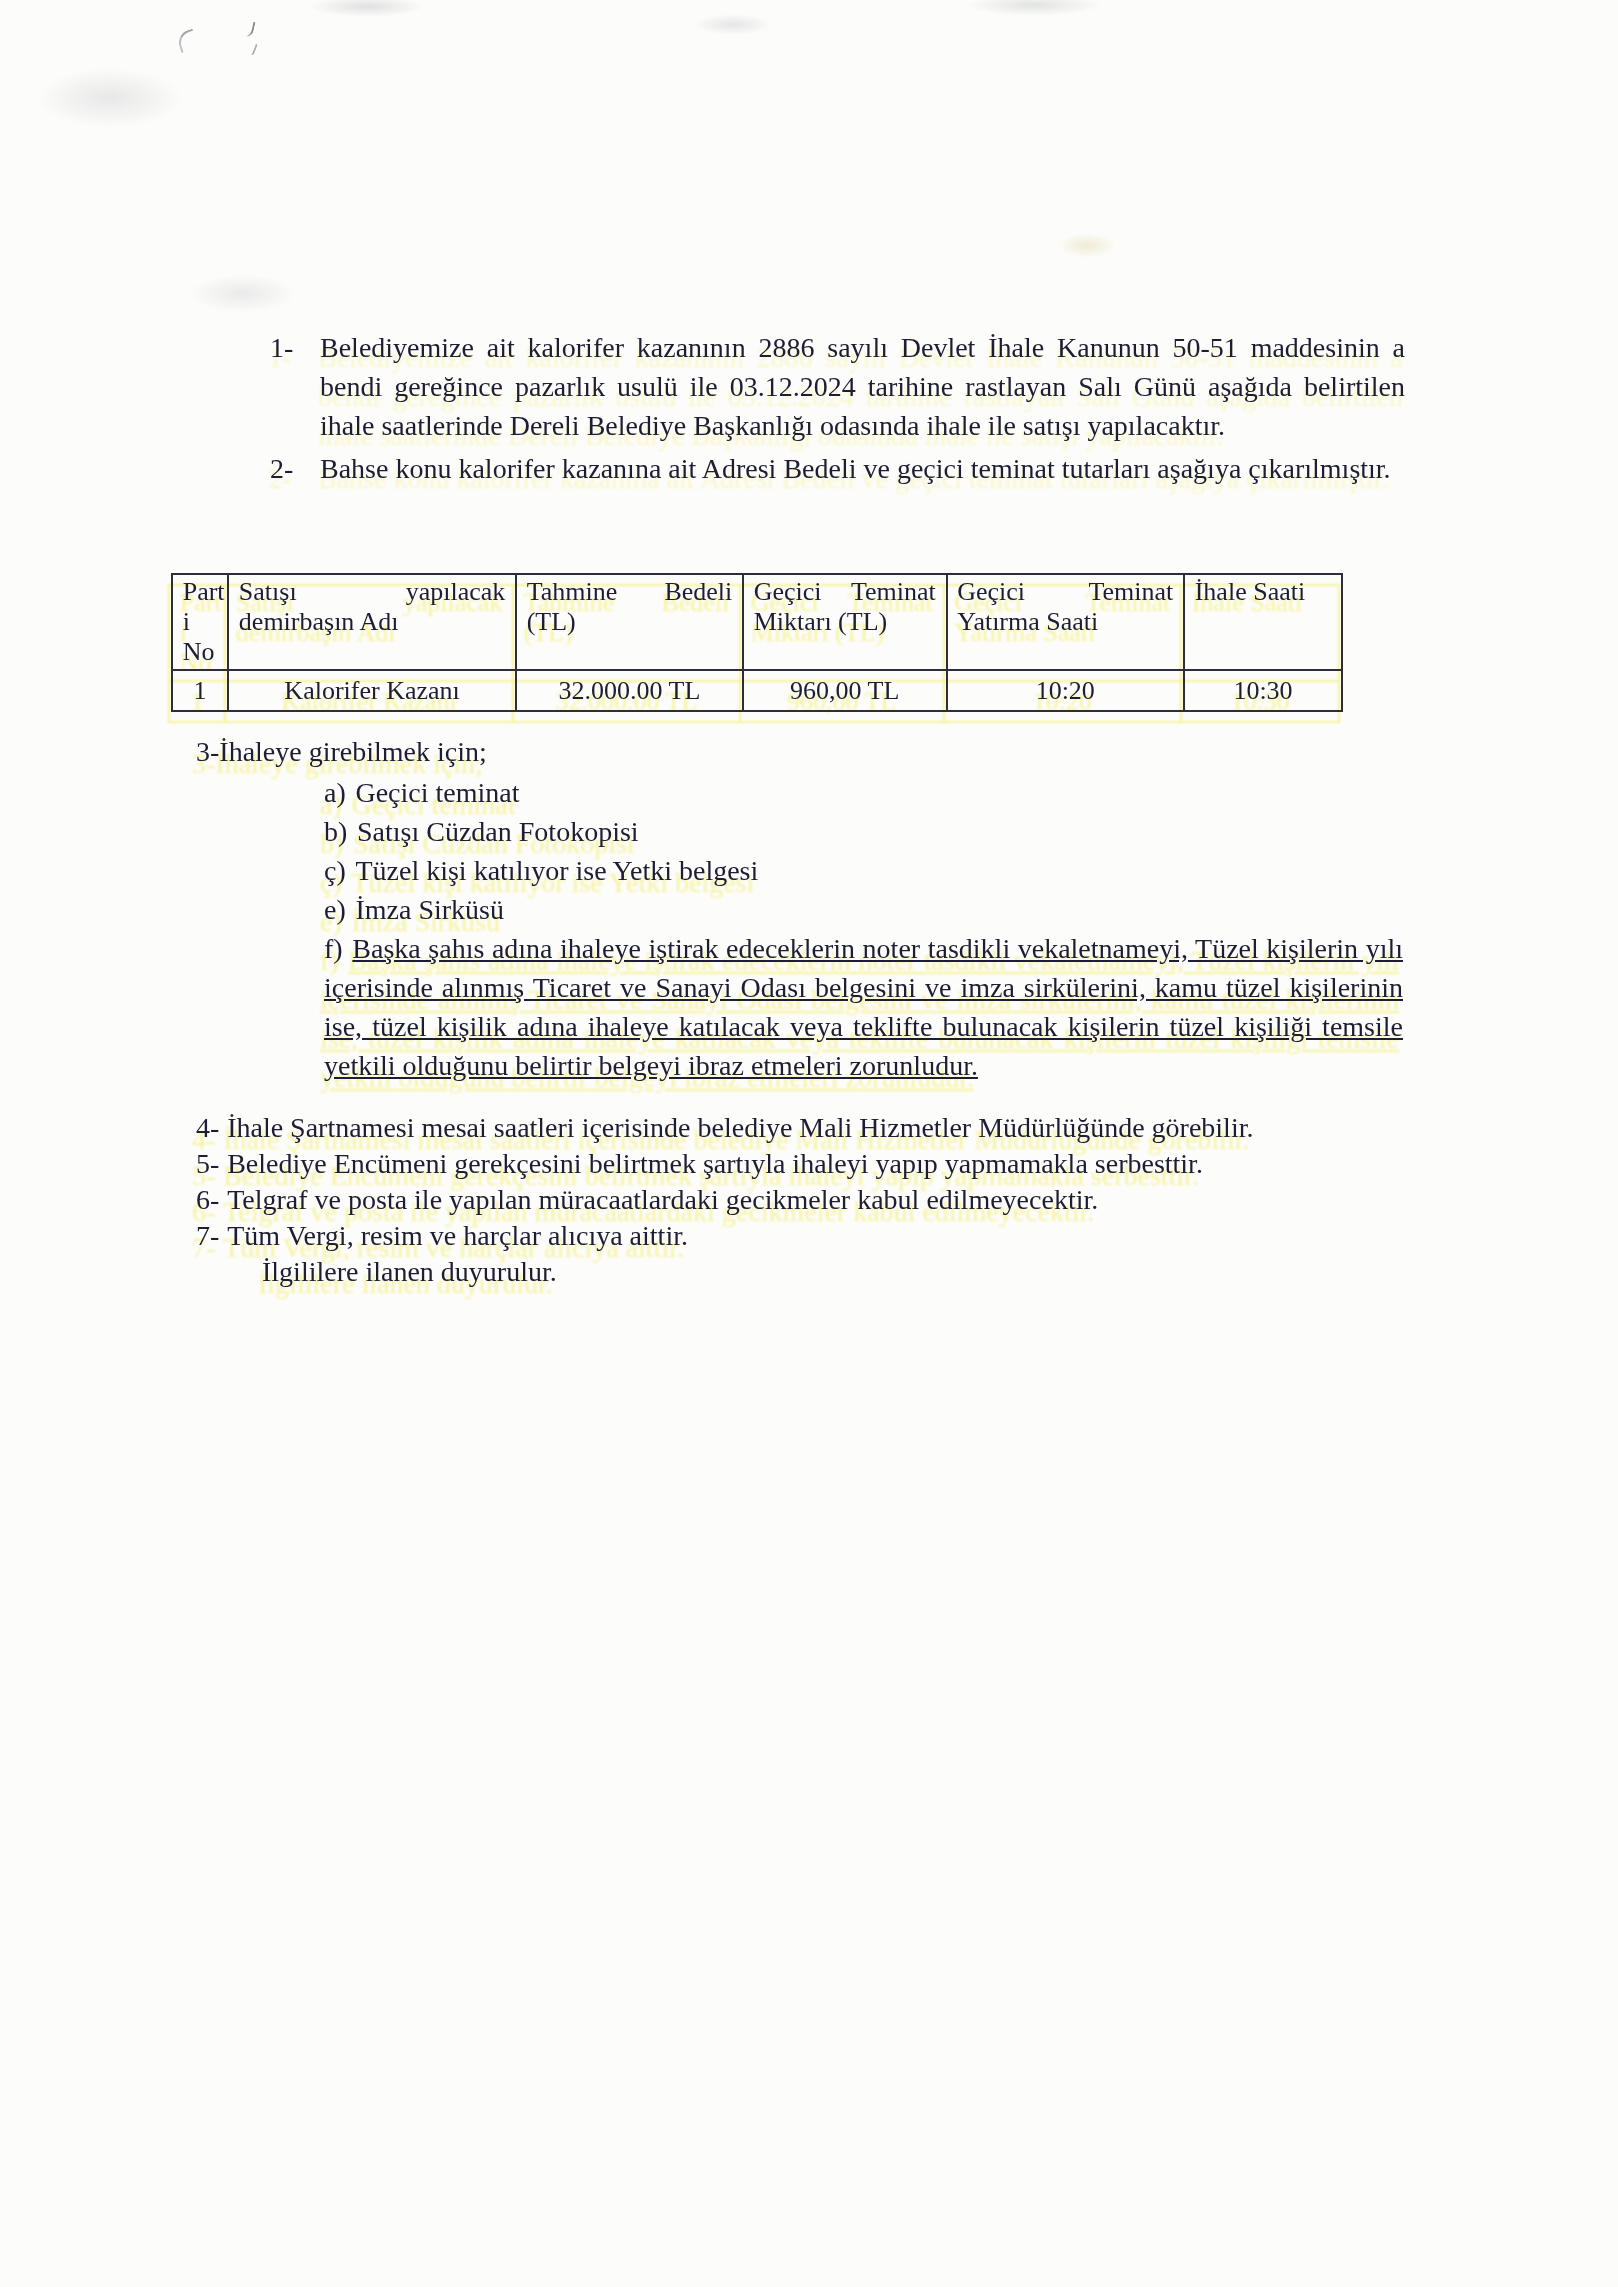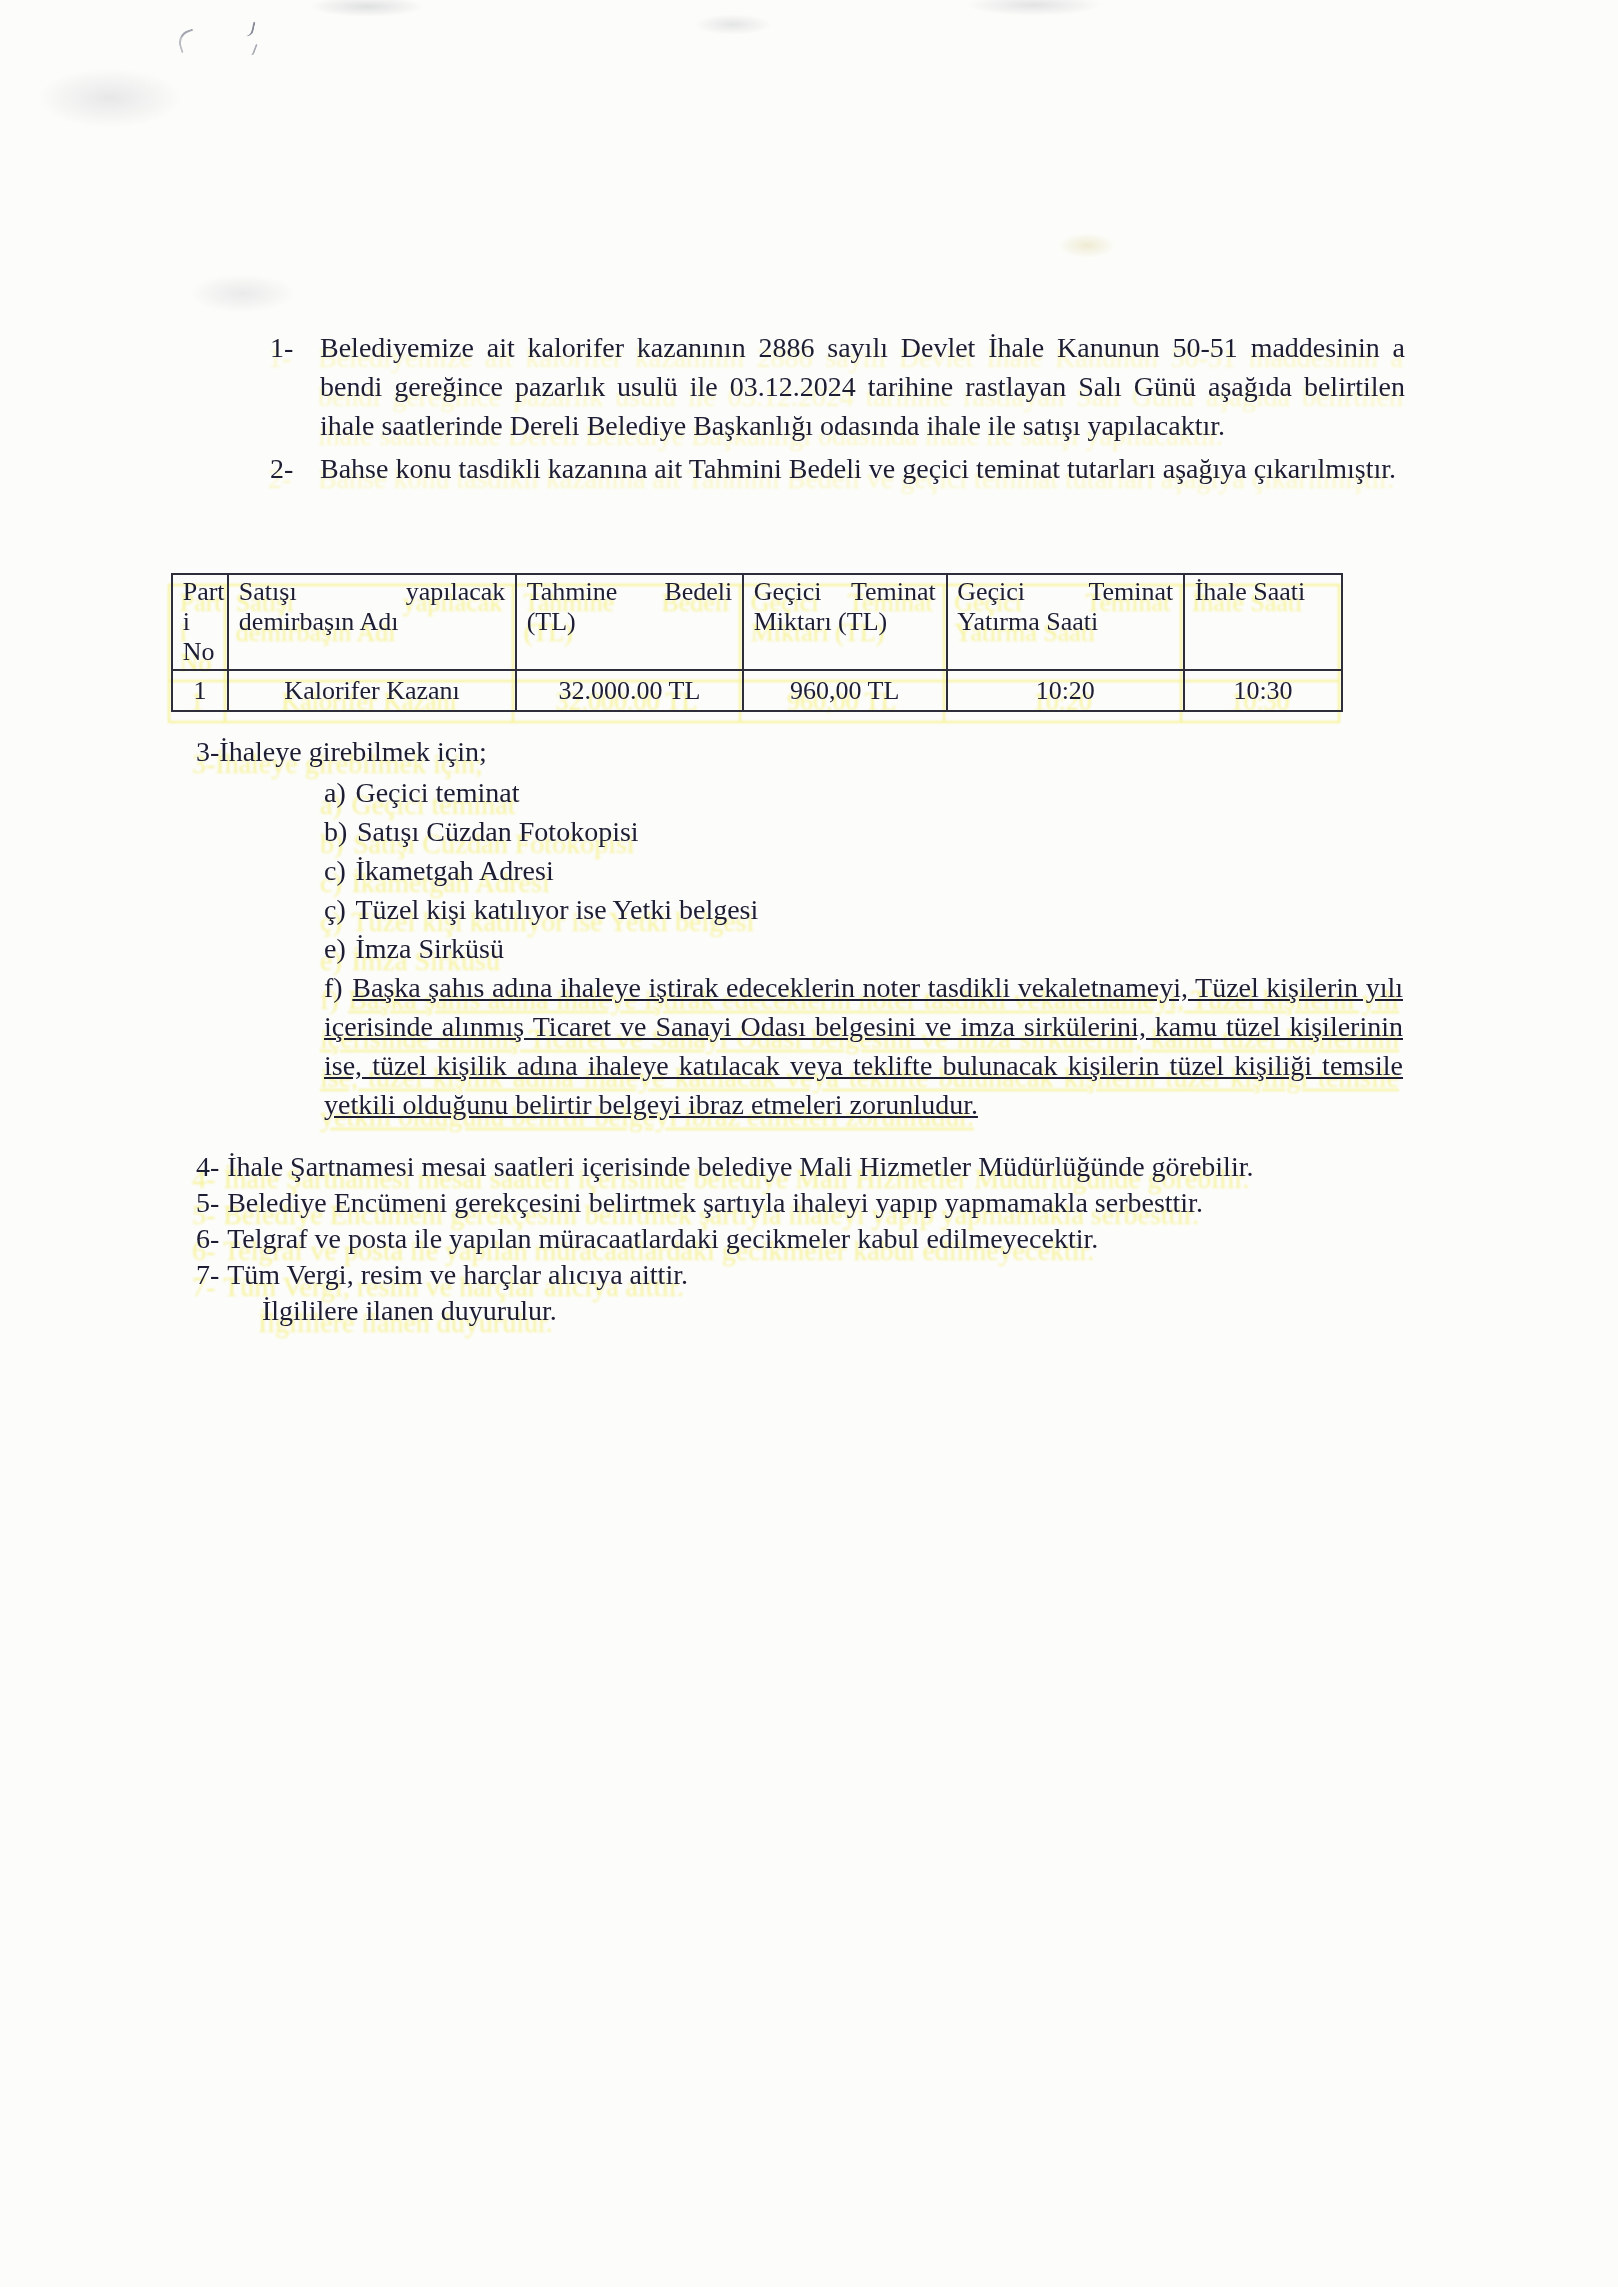--- a/index.html
+++ b/index.html
@@ -91,21 +91,21 @@
   <div class="mark2b"></div>
 
 
   <div class="paras">
     <div class="num-item">
       <span class="mk">1-</span>
       <span class="tx">Belediyemize ait kalorifer kazanının 2886 sayılı Devlet İhale Kanunun 50-51 maddesinin a bendi gereğince pazarlık usulü ile 03.12.2024 tarihine rastlayan Salı Günü aşağıda belirtilen ihale saatlerinde Dereli Belediye Başkanlığı odasında ihale ile satışı yapılacaktır.</span>
     </div>
     <div class="num-item">
       <span class="mk">2-</span>
-      <span class="tx">Bahse konu tasdikli kazanına ait Tahmini Bedeli ve geçici teminat tutarları aşağıya çıkarılmıştır.</span>
+      <span class="tx">Bahse konu kalorifer kazanına ait Adresi Bedeli ve geçici teminat tutarları aşağıya çıkarılmıştır.</span>
     </div>
   </div>
 
   <div class="tablewrap">
     <table>
       <colgroup>
         <col class="c0">
           <col class="c1">
           <col class="c2">
           <col class="c3">
@@ -154,23 +154,20 @@
   <div class="sec3">
     <div class="sec3-heading">3-İhaleye girebilmek için;</div>
 
     <div class="req">
       <span class="mk">a)</span><span>Geçici teminat</span>
     </div>
     <div class="req">
       <span class="mk">b)</span><span>Satışı Cüzdan Fotokopisi</span>
     </div>
     <div class="req">
-      <span class="mk">c)</span><span>İkametgah Adresi</span>
-    </div>
-    <div class="req">
       <span class="mk">ç)</span><span>Tüzel kişi katılıyor ise Yetki belgesi</span>
     </div>
     <div class="req">
       <span class="mk">e)</span><span>İmza Sirküsü</span>
     </div>
     <div class="req long">
       <span class="mk">f)</span><span class="tx-inline">Başka şahıs adına ihaleye iştirak edeceklerin noter tasdikli vekaletnameyi, Tüzel kişilerin yılı içerisinde alınmış Ticaret ve Sanayi Odası belgesini ve imza sirkülerini, kamu tüzel kişilerinin ise, tüzel kişilik adına ihaleye katılacak veya teklifte bulunacak kişilerin tüzel kişiliği temsile yetkili olduğunu belirtir belgeyi ibraz etmeleri zorunludur.</span>
     </div>
 
     <div class="notices">

